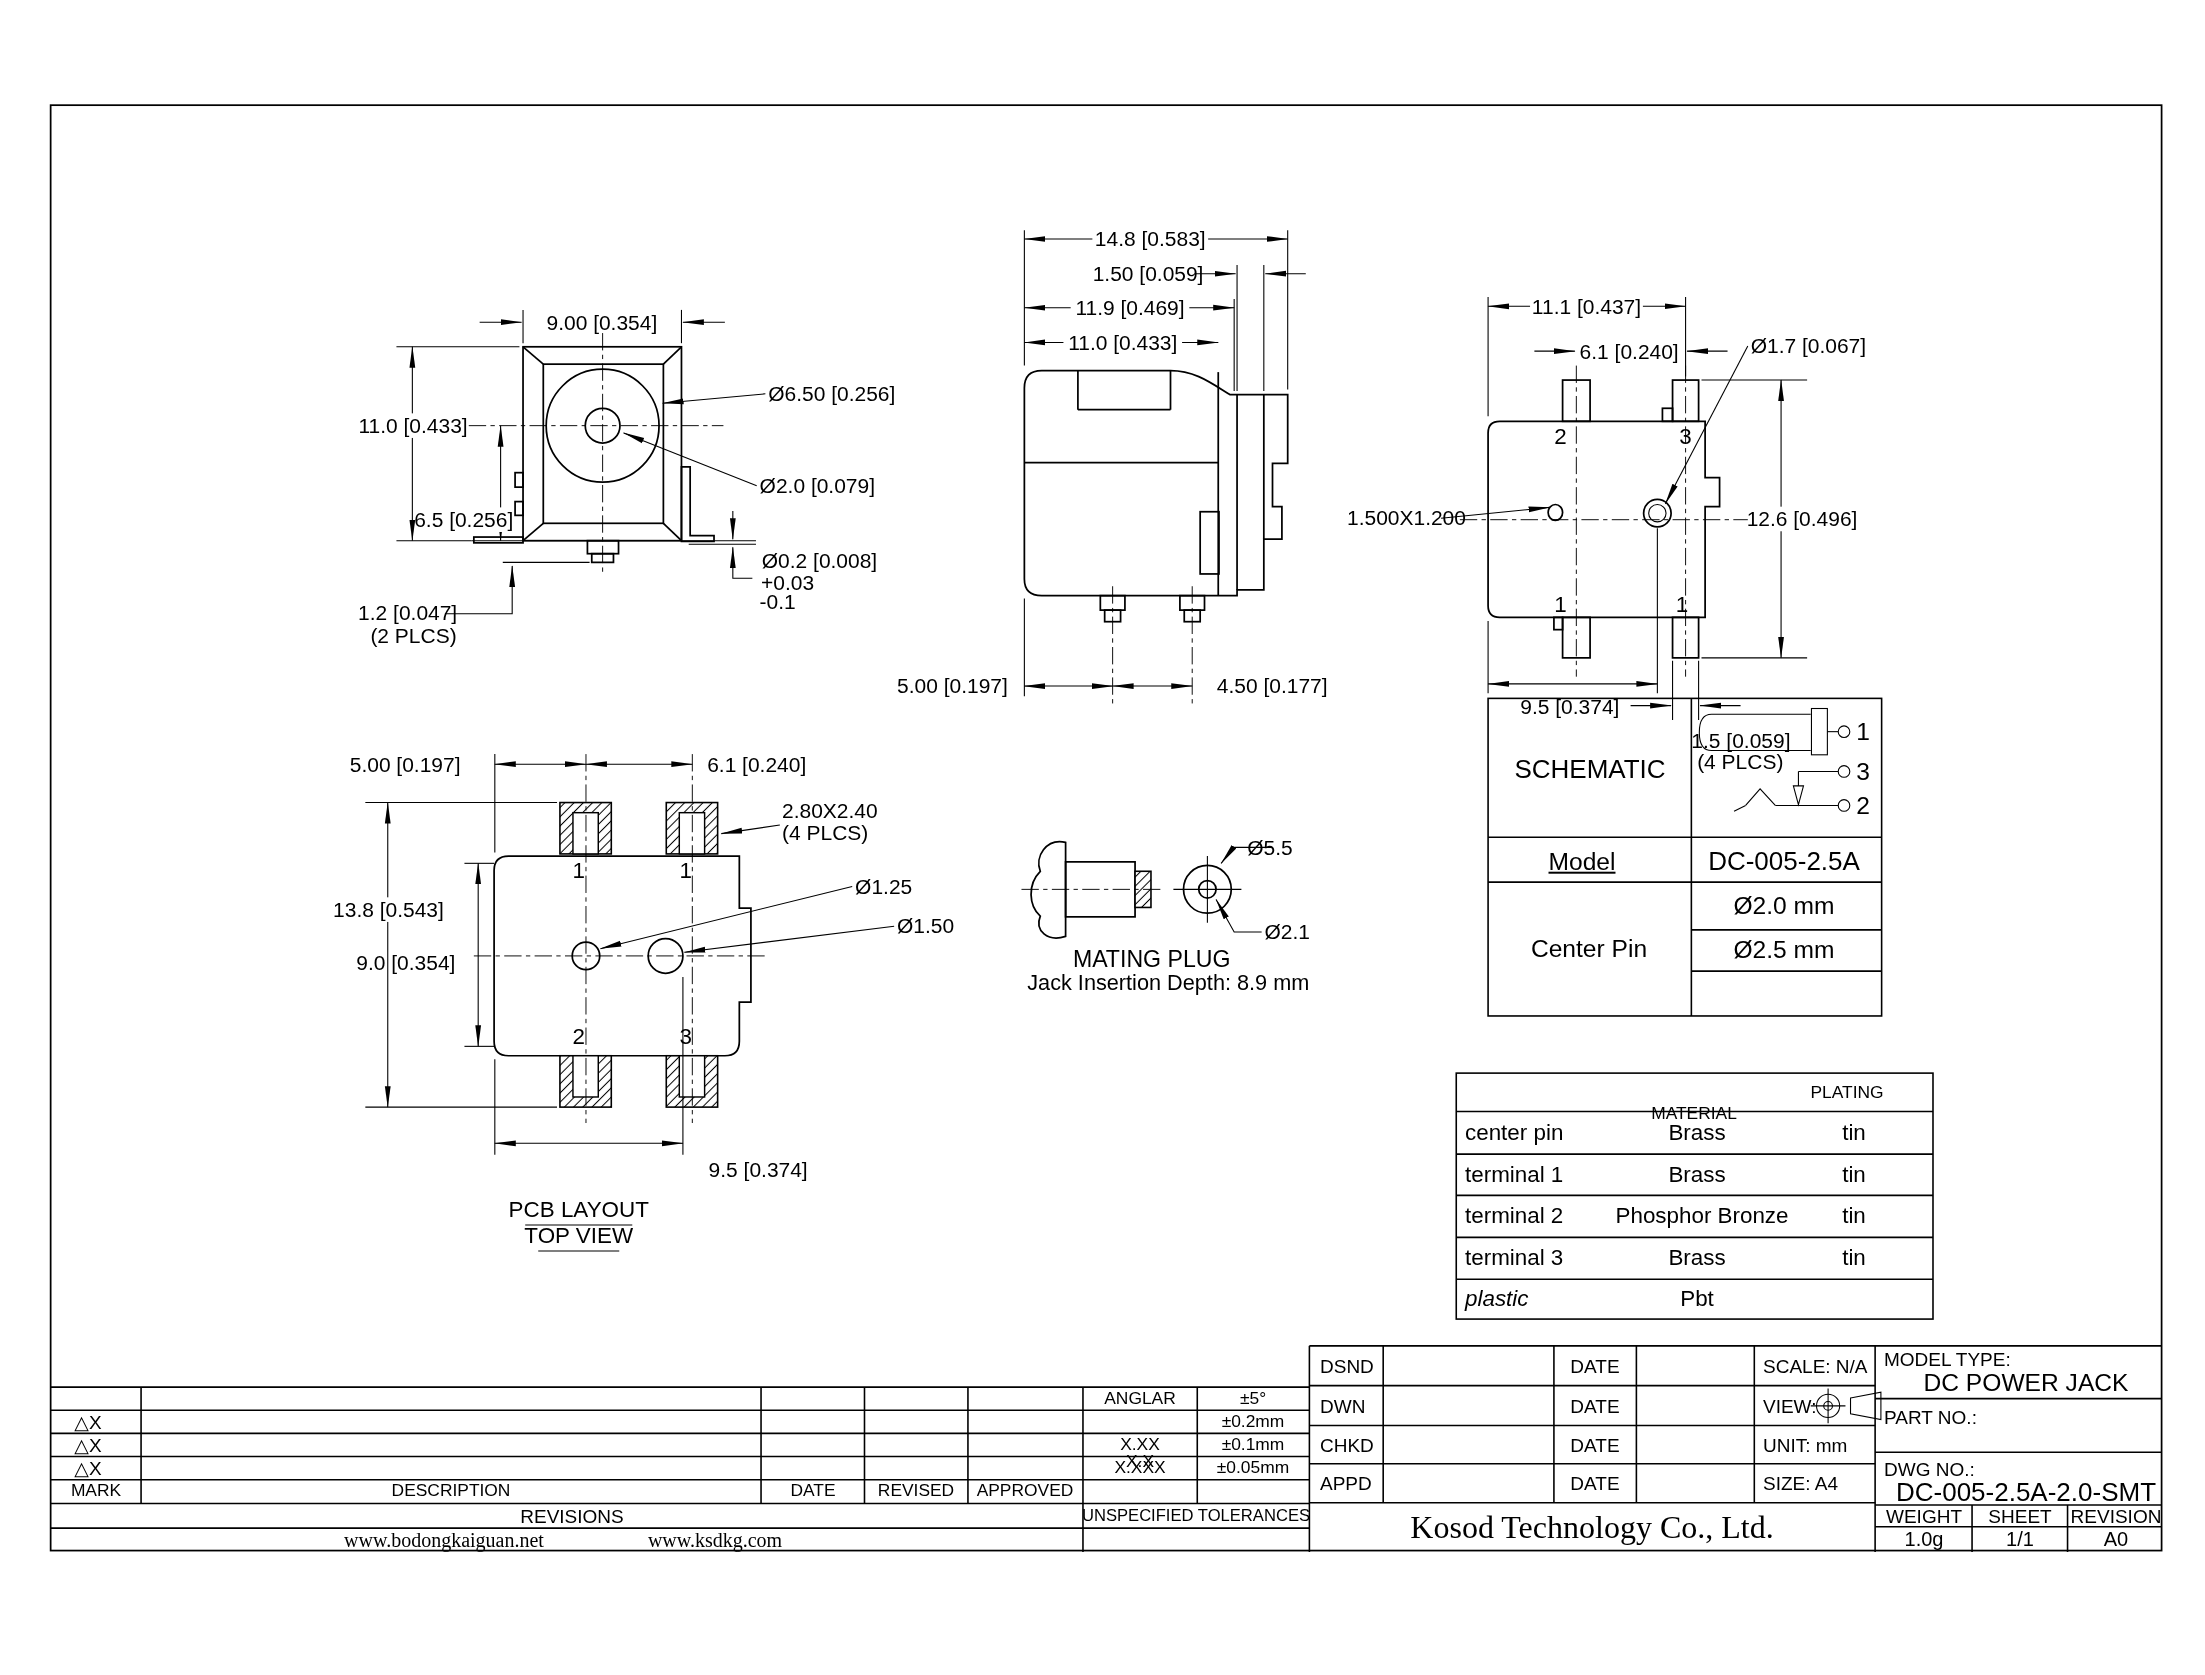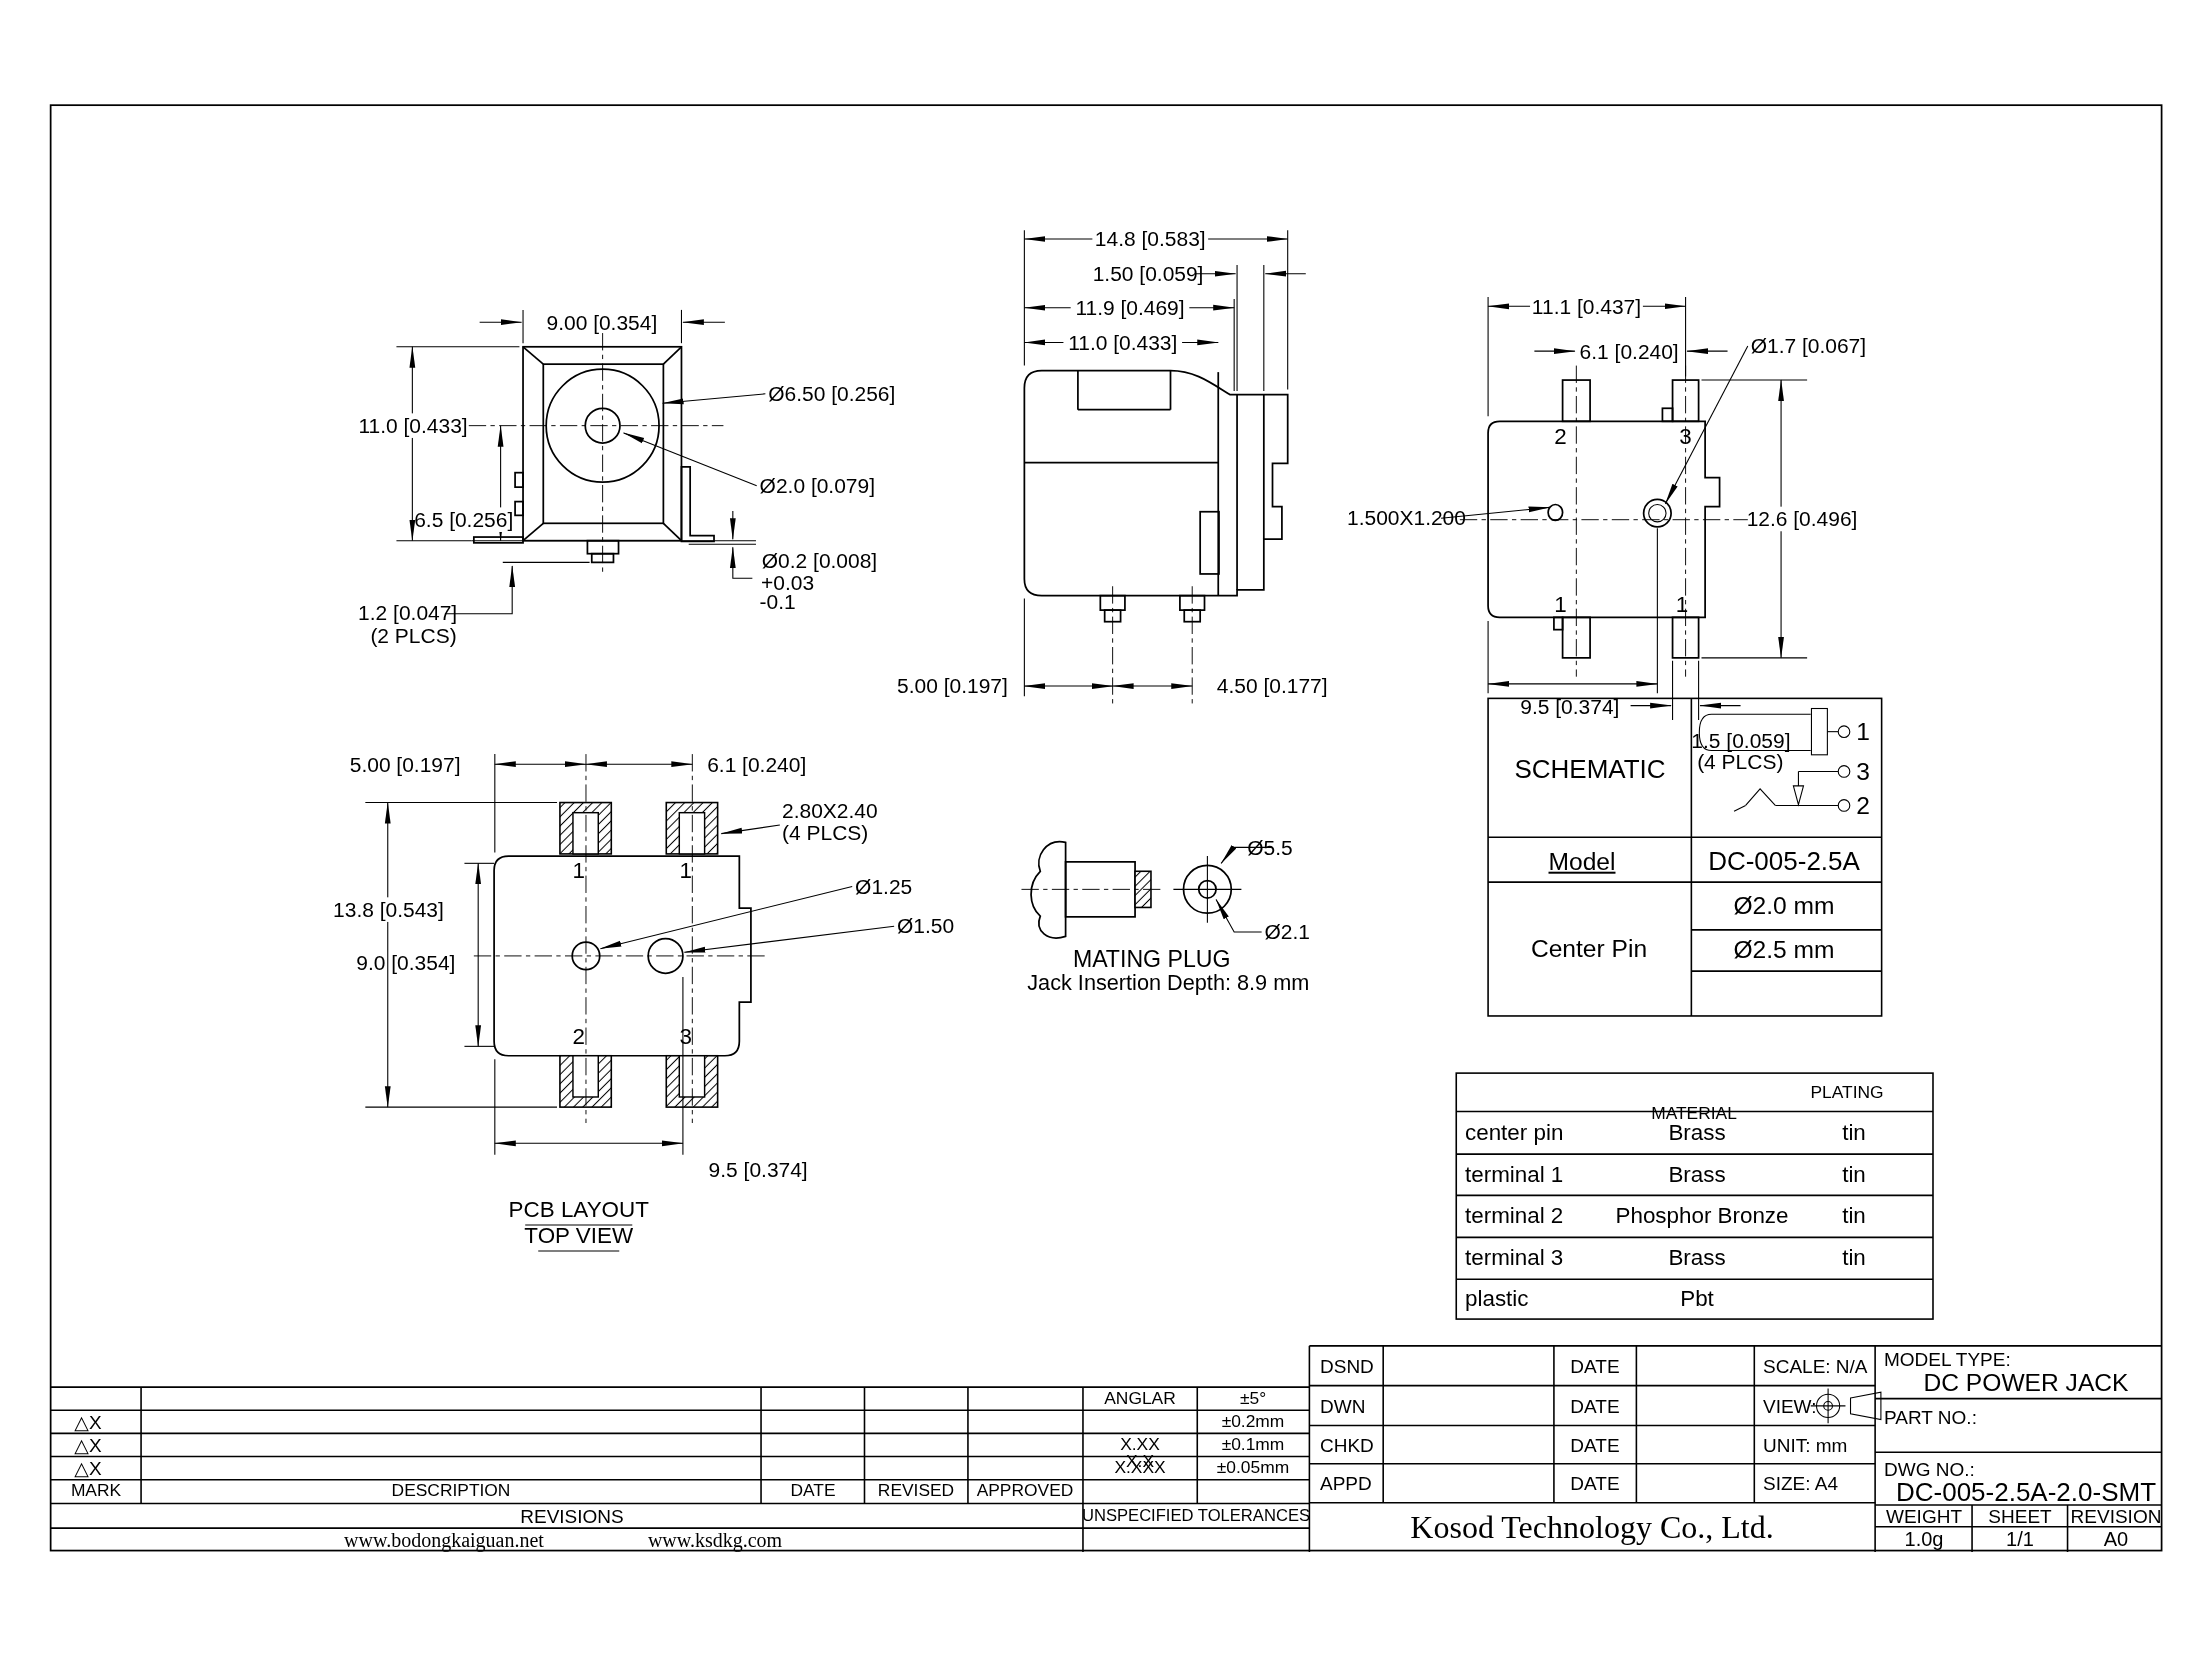--- a/index.html
+++ b/index.html
@@ -401,21 +401,21 @@
   <div class="t c f31" style="left:1854px;top:1133px;">tin</div>
   <div class="t l f31" style="left:1465px;top:1175px;">terminal 1</div>
   <div class="t c f31" style="left:1697px;top:1175px;">Brass</div>
   <div class="t c f31" style="left:1854px;top:1175px;">tin</div>
   <div class="t l f31" style="left:1465px;top:1216px;">terminal 2</div>
   <div class="t c f31" style="left:1702px;top:1216px;">Phosphor Bronze</div>
   <div class="t c f31" style="left:1854px;top:1216px;">tin</div>
   <div class="t l f31" style="left:1465px;top:1258px;">terminal 3</div>
   <div class="t c f31" style="left:1697px;top:1258px;">Brass</div>
   <div class="t c f31" style="left:1854px;top:1258px;">tin</div>
-  <div class="t l f31" style="left:1465px;top:1299px;">plastic</div>
+  <div class="t l f31" style="left:1465px;top:1299px;font-style:italic;">plastic</div>
   <div class="t c f31" style="left:1697px;top:1299px;">Pbt</div>
 
   <div class="t c f26" style="left:88px;top:1422px;">△X</div>
   <div class="t c f26" style="left:88px;top:1445px;">△X</div>
   <div class="t c f26" style="left:88px;top:1468px;">△X</div>
   <div class="t c f24" style="left:96px;top:1491px;">MARK</div>
   <div class="t c f24" style="left:451px;top:1491px;">DESCRIPTION</div>
   <div class="t c f24" style="left:813px;top:1491px;">DATE</div>
   <div class="t c f24" style="left:916px;top:1491px;">REVISED</div>
   <div class="t c f24" style="left:1025px;top:1491px;">APPROVED</div>

